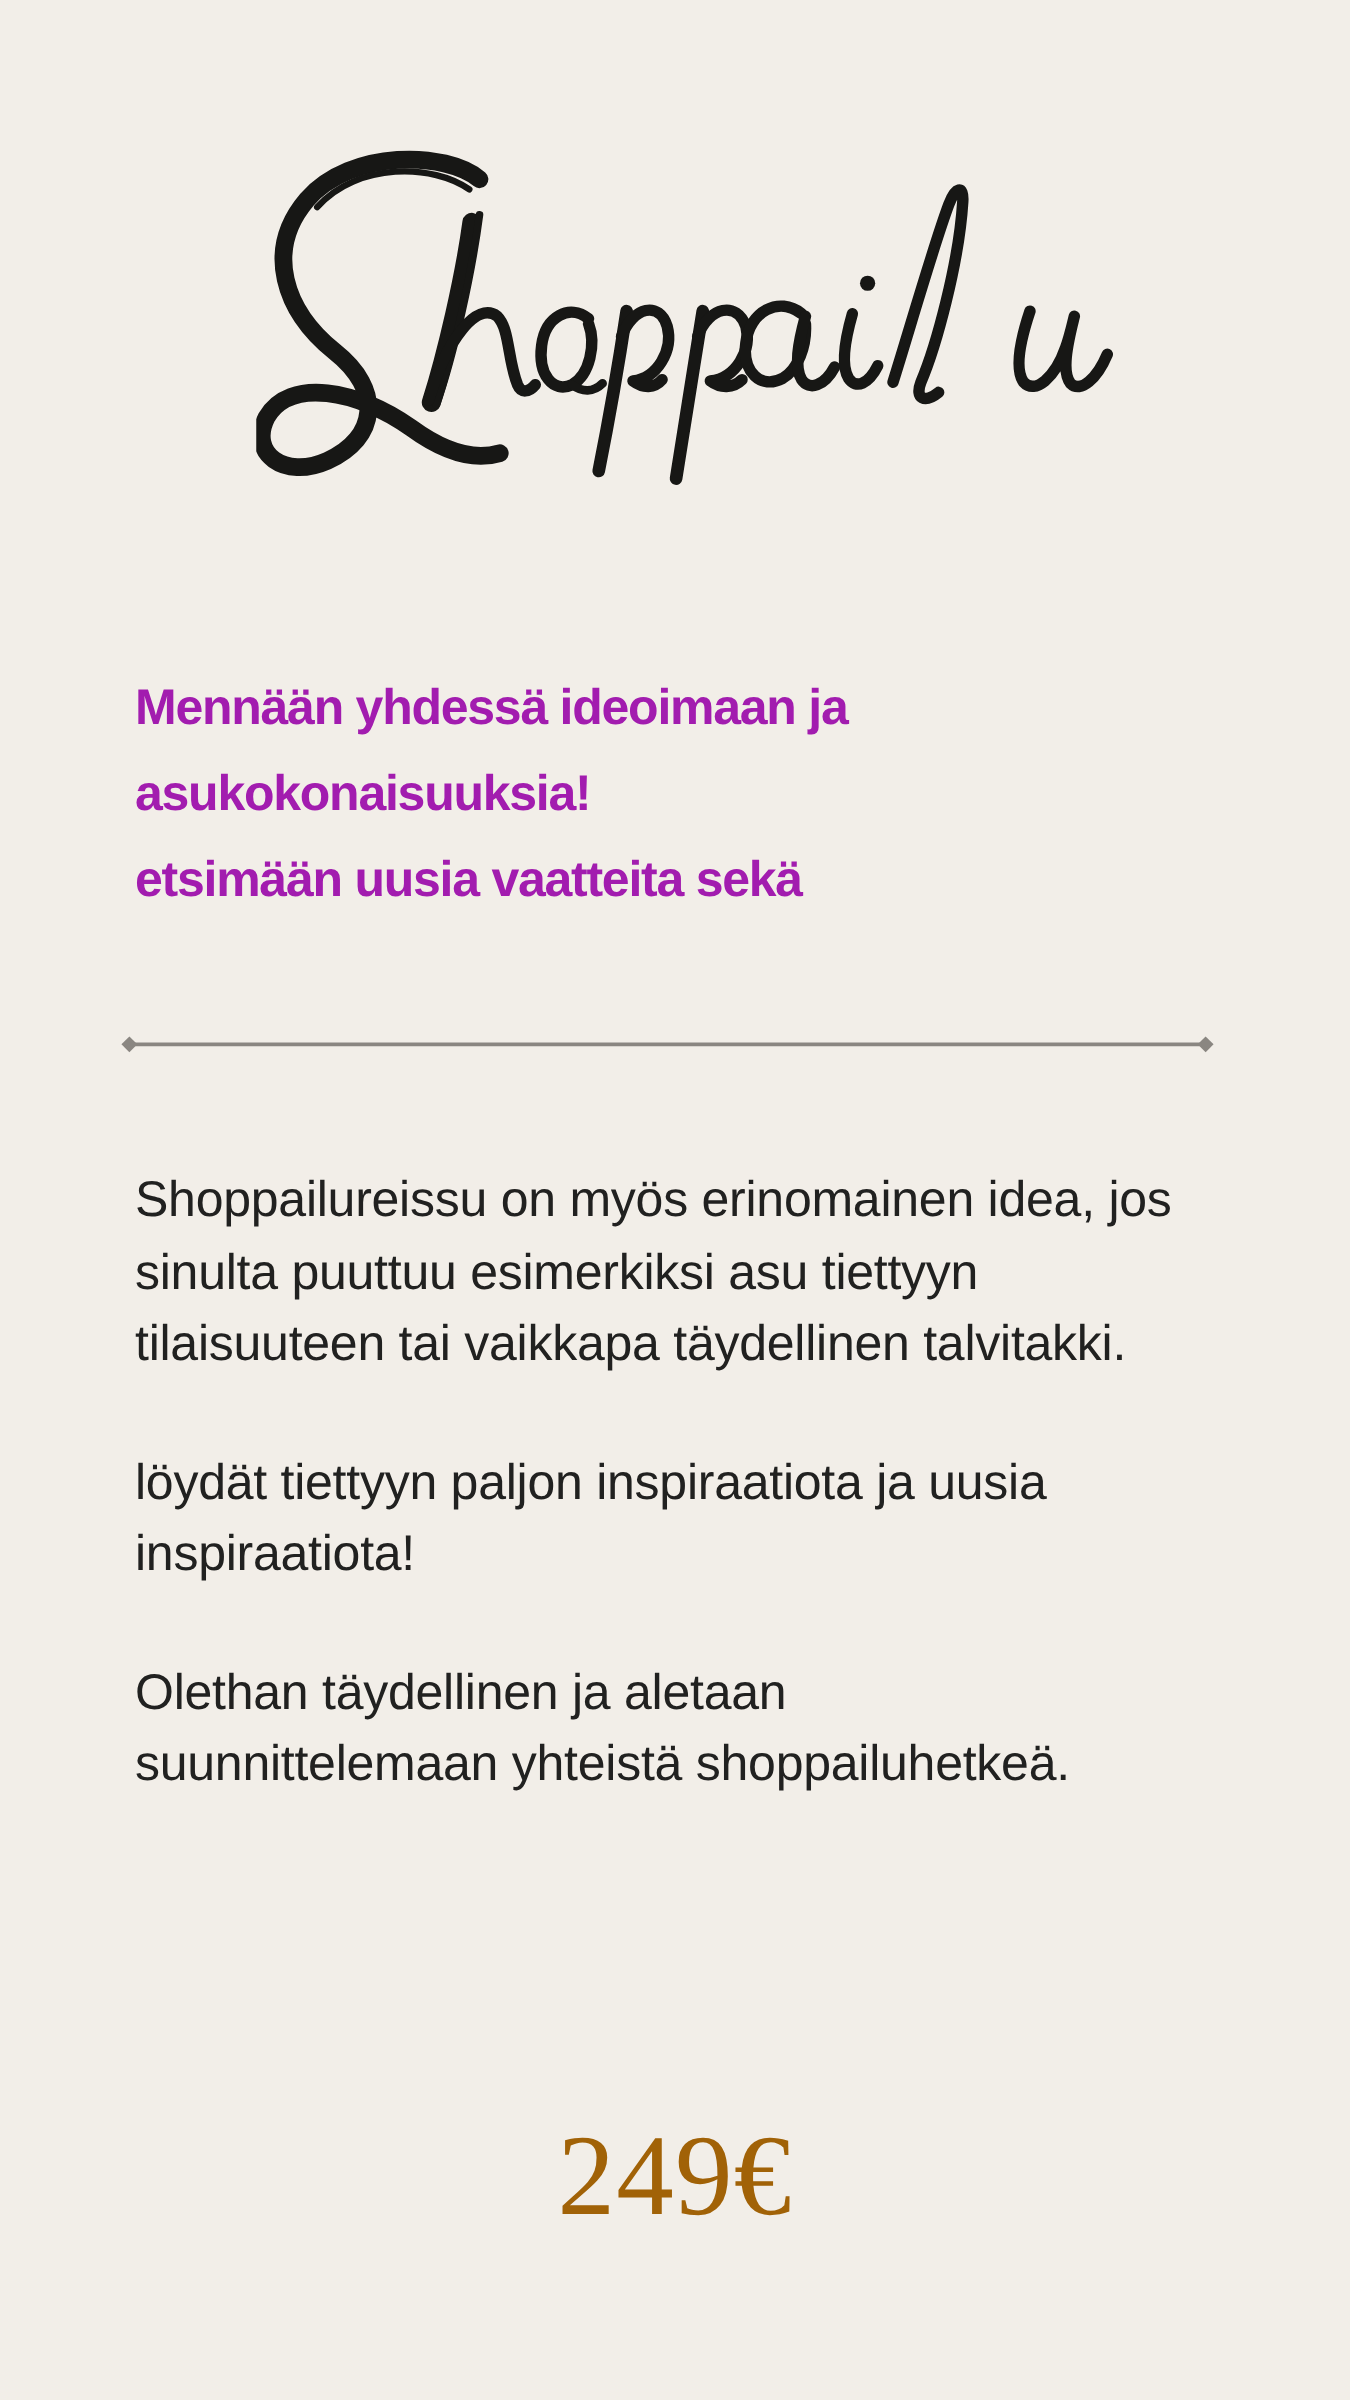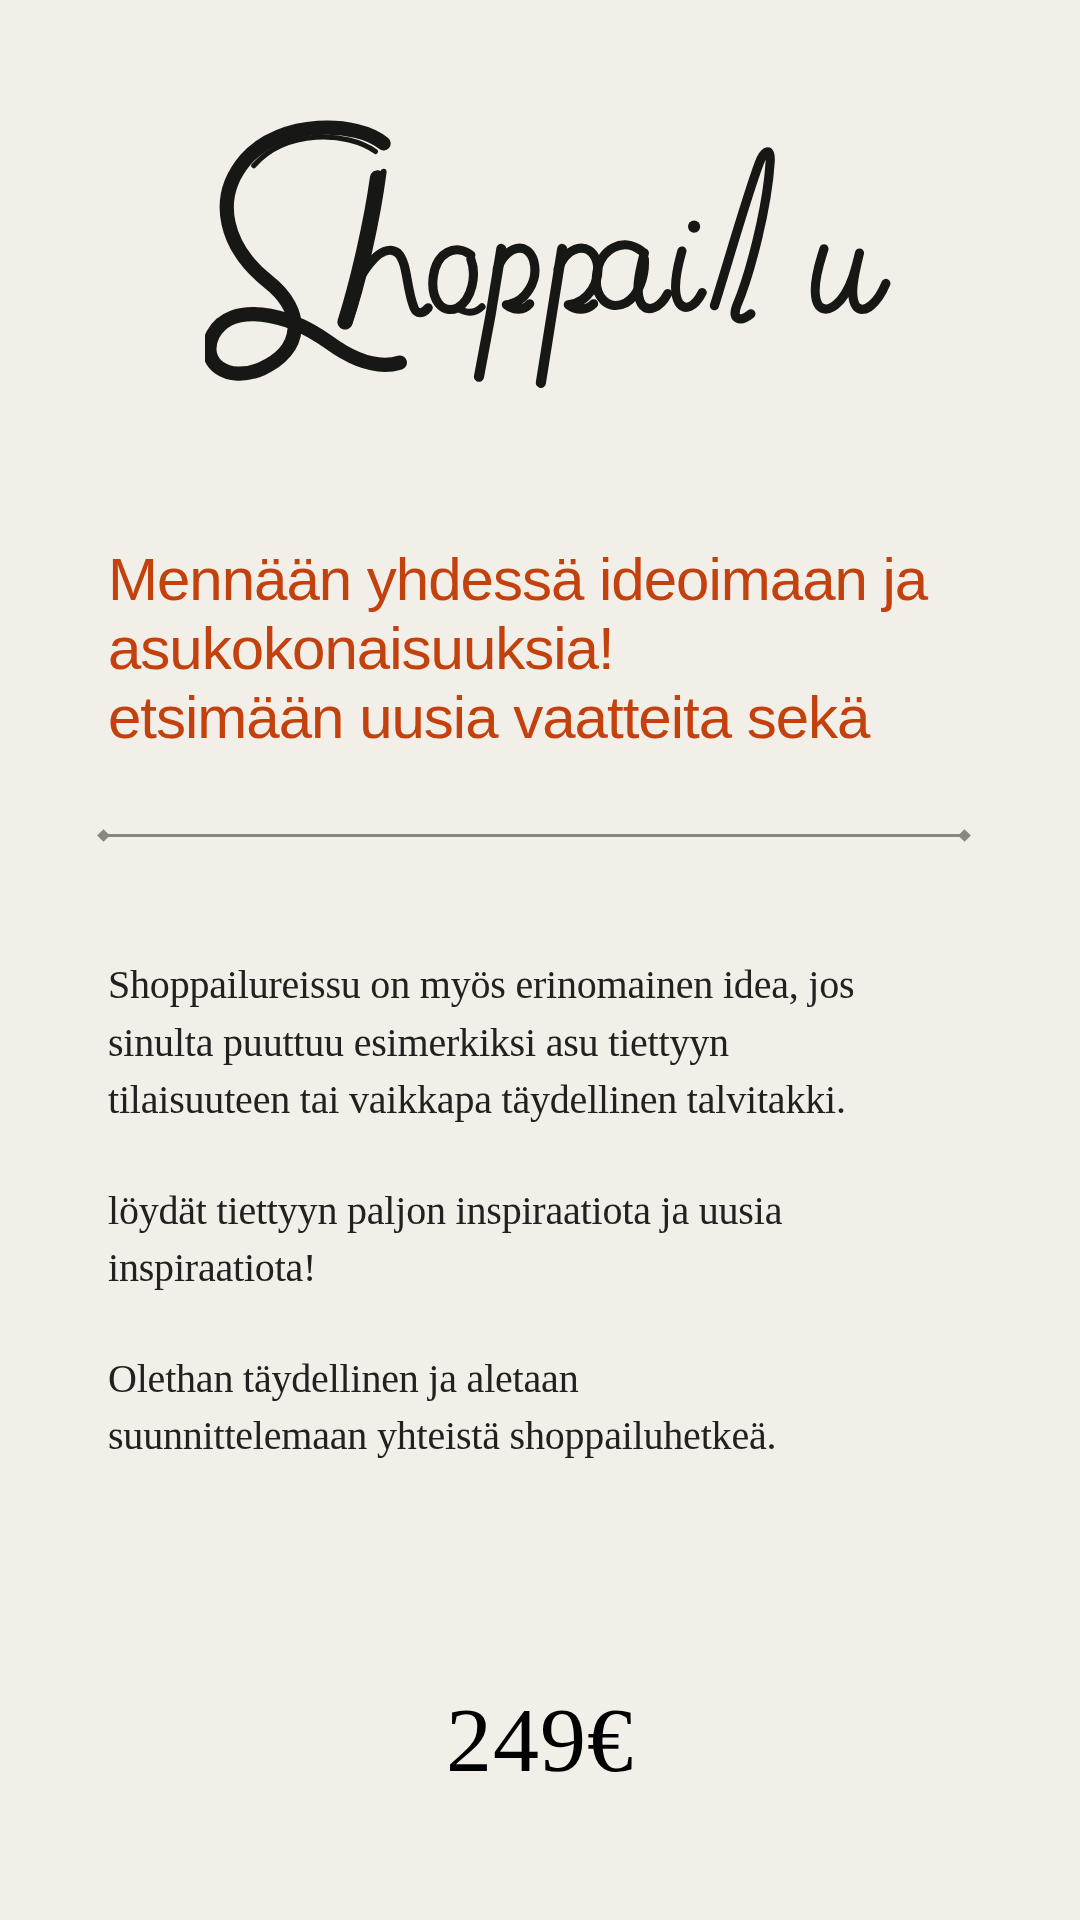--- a/index.html
+++ b/index.html
@@ -18,50 +18,50 @@
   }
   .logo svg{width:100%;height:100%;display:block;}
   .logo .stroke{fill:none;stroke:#171715;stroke-linecap:round;stroke-linejoin:round;}
   .sr-only{
     position:absolute;width:1px;height:1px;overflow:hidden;
     clip:rect(0 0 0 0);white-space:nowrap;
   }
   
   .heading{
     position:absolute;left:108px;top:505px;
-    font-size:60px;line-height:69px;font-weight:400;
-    letter-spacing:-1px;color:#c2410c;
+    font-size:40px;line-height:69px;font-weight:700;
+    letter-spacing:-1px;color:#a21caf;
   }
   .heading .line{display:block;white-space:nowrap;}
   
   .divider{
     position:absolute;left:103px;top:834px;
     width:862px;height:3px;background:#8a8681;
   }
   .divider .diamond{
     position:absolute;top:-3px;width:9px;height:9px;
     background:#8a8681;transform:rotate(45deg);
   }
   .divider .diamond.left{left:-4px;}
   .divider .diamond.right{right:-4px;}
   
   .body-text{
-    position:absolute;left:108px;top:956px;width:900px;
+    position:absolute;left:108px;top:932px;width:900px;
     font-size:40px;line-height:57.5px;font-weight:400;
-    letter-spacing:-0.2px;color:#212120;font-family:Liberation Serif, serif;
+    letter-spacing:-0.2px;color:#212120;
   }
   .body-text p{margin:0 0 53px 0;}
   .body-text .line{display:block;white-space:nowrap;}
   
   .price{
     position:absolute;left:0;top:1694px;width:1080px;
     text-align:center;
     font-family:"Liberation Serif", serif;
     font-size:92px;line-height:92px;font-weight:400;
-    color:#000000;letter-spacing:1px;
+    color:#a16207;letter-spacing:1px;
   }
 </style>
 </head>
 <body>
 
 <div class="canvas">
 
   <div class="logo">
     <span class="sr-only">Shoppailu</span>
     <svg viewBox="0 0 680 262" aria-hidden="true">

